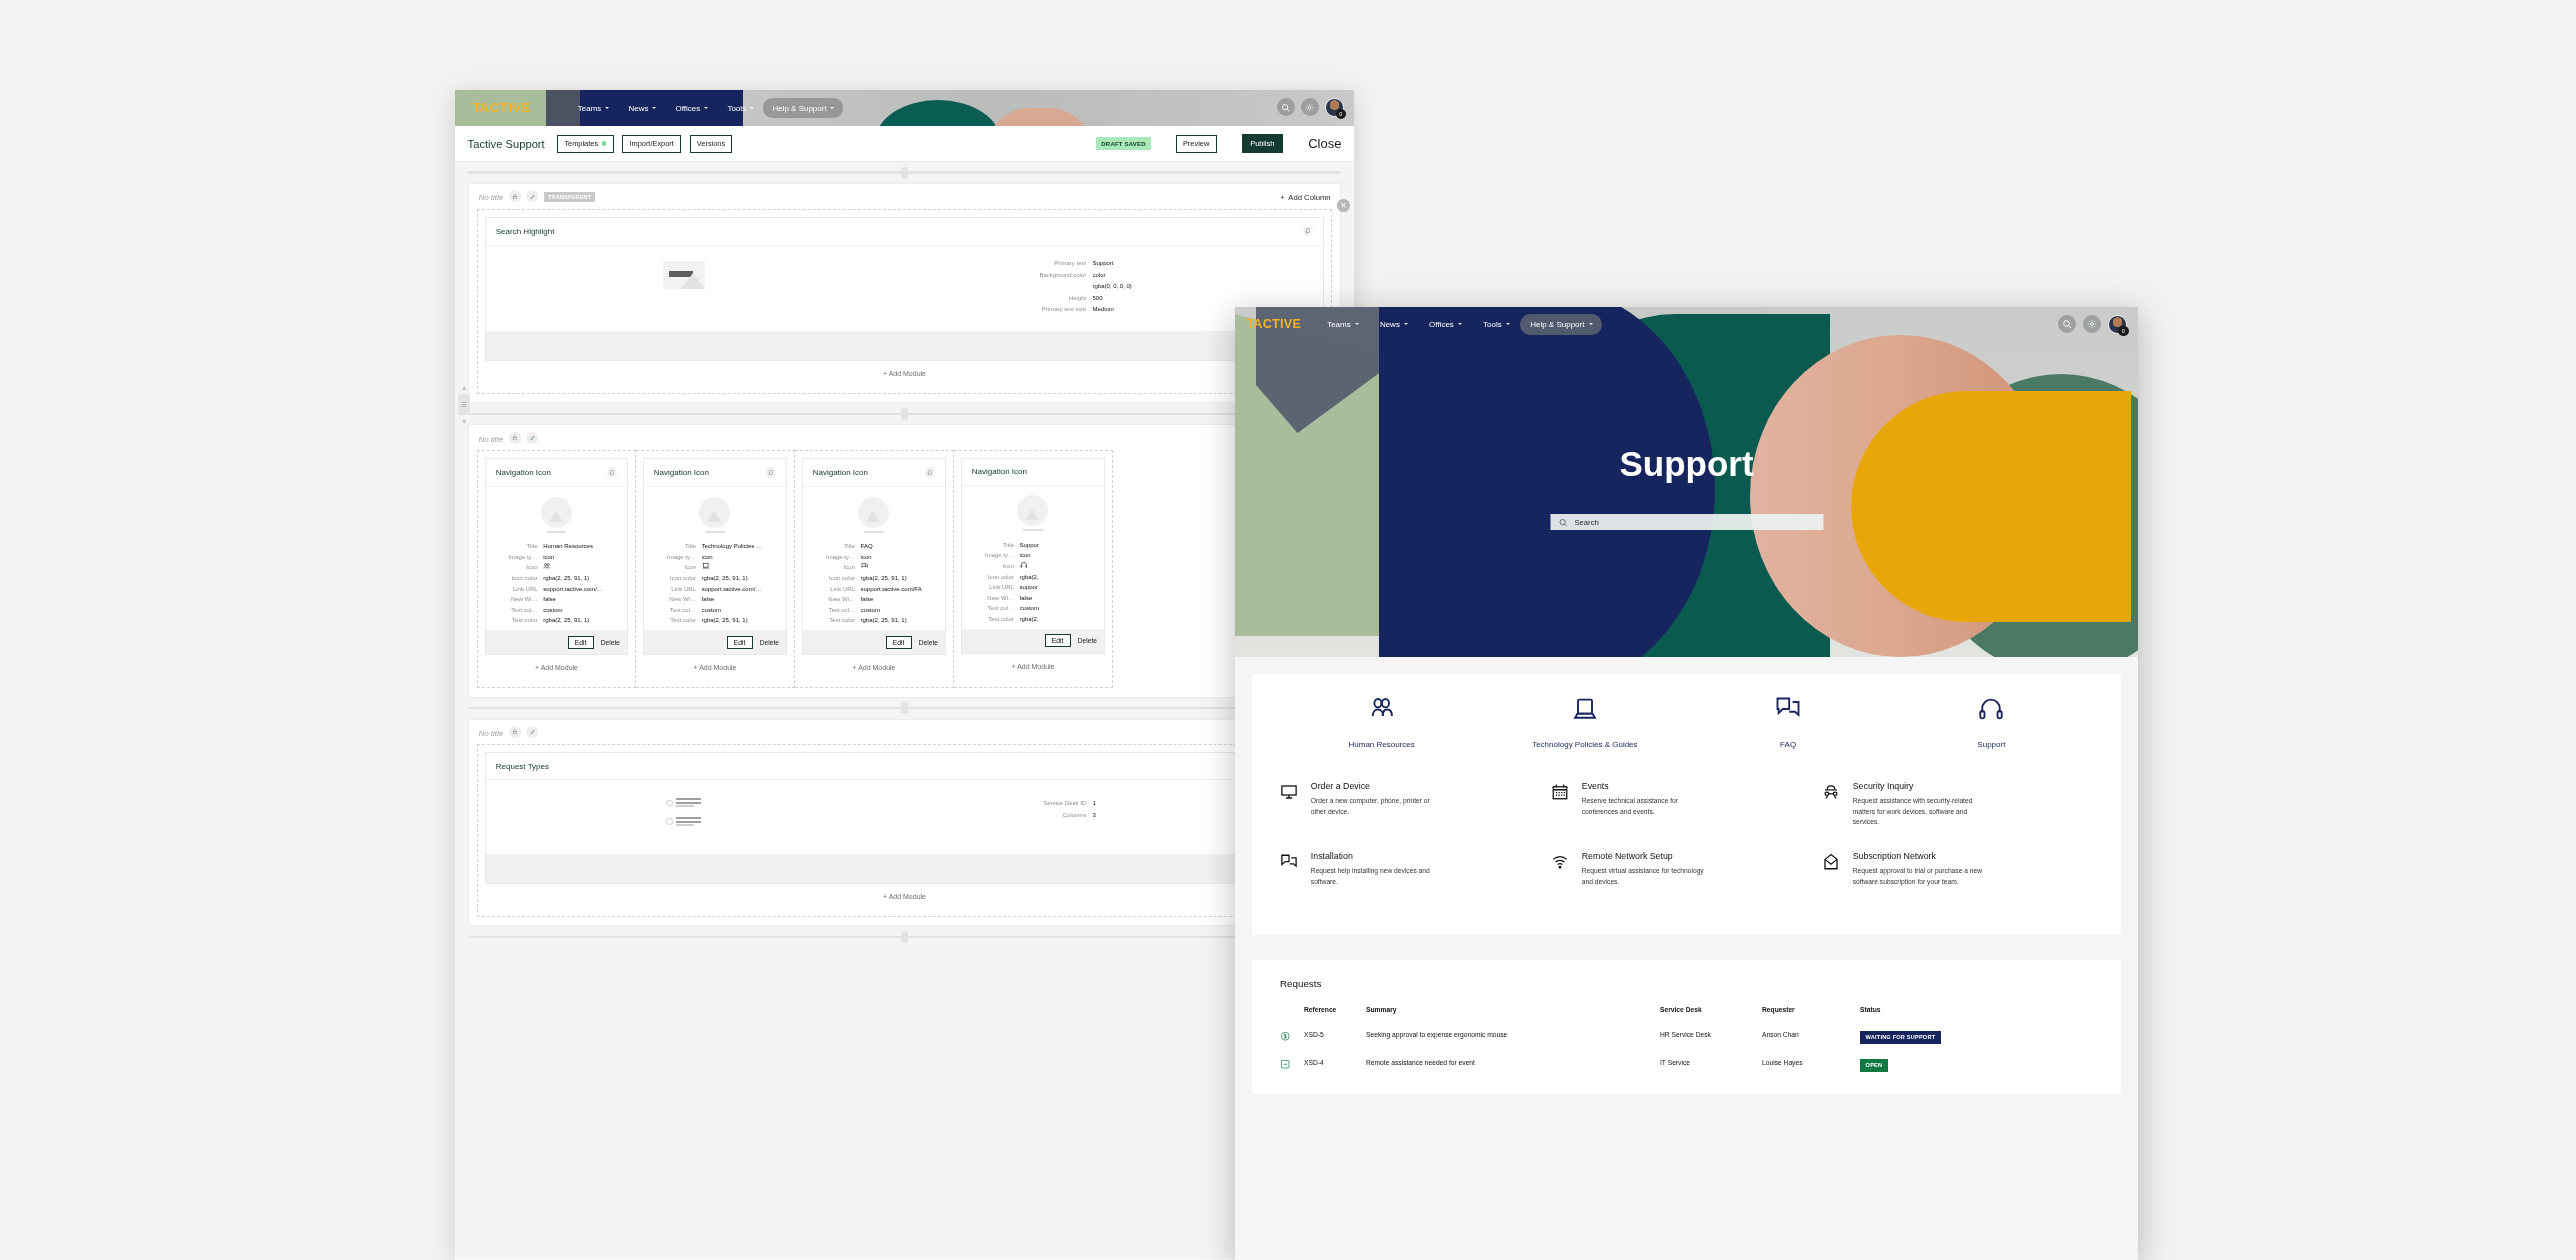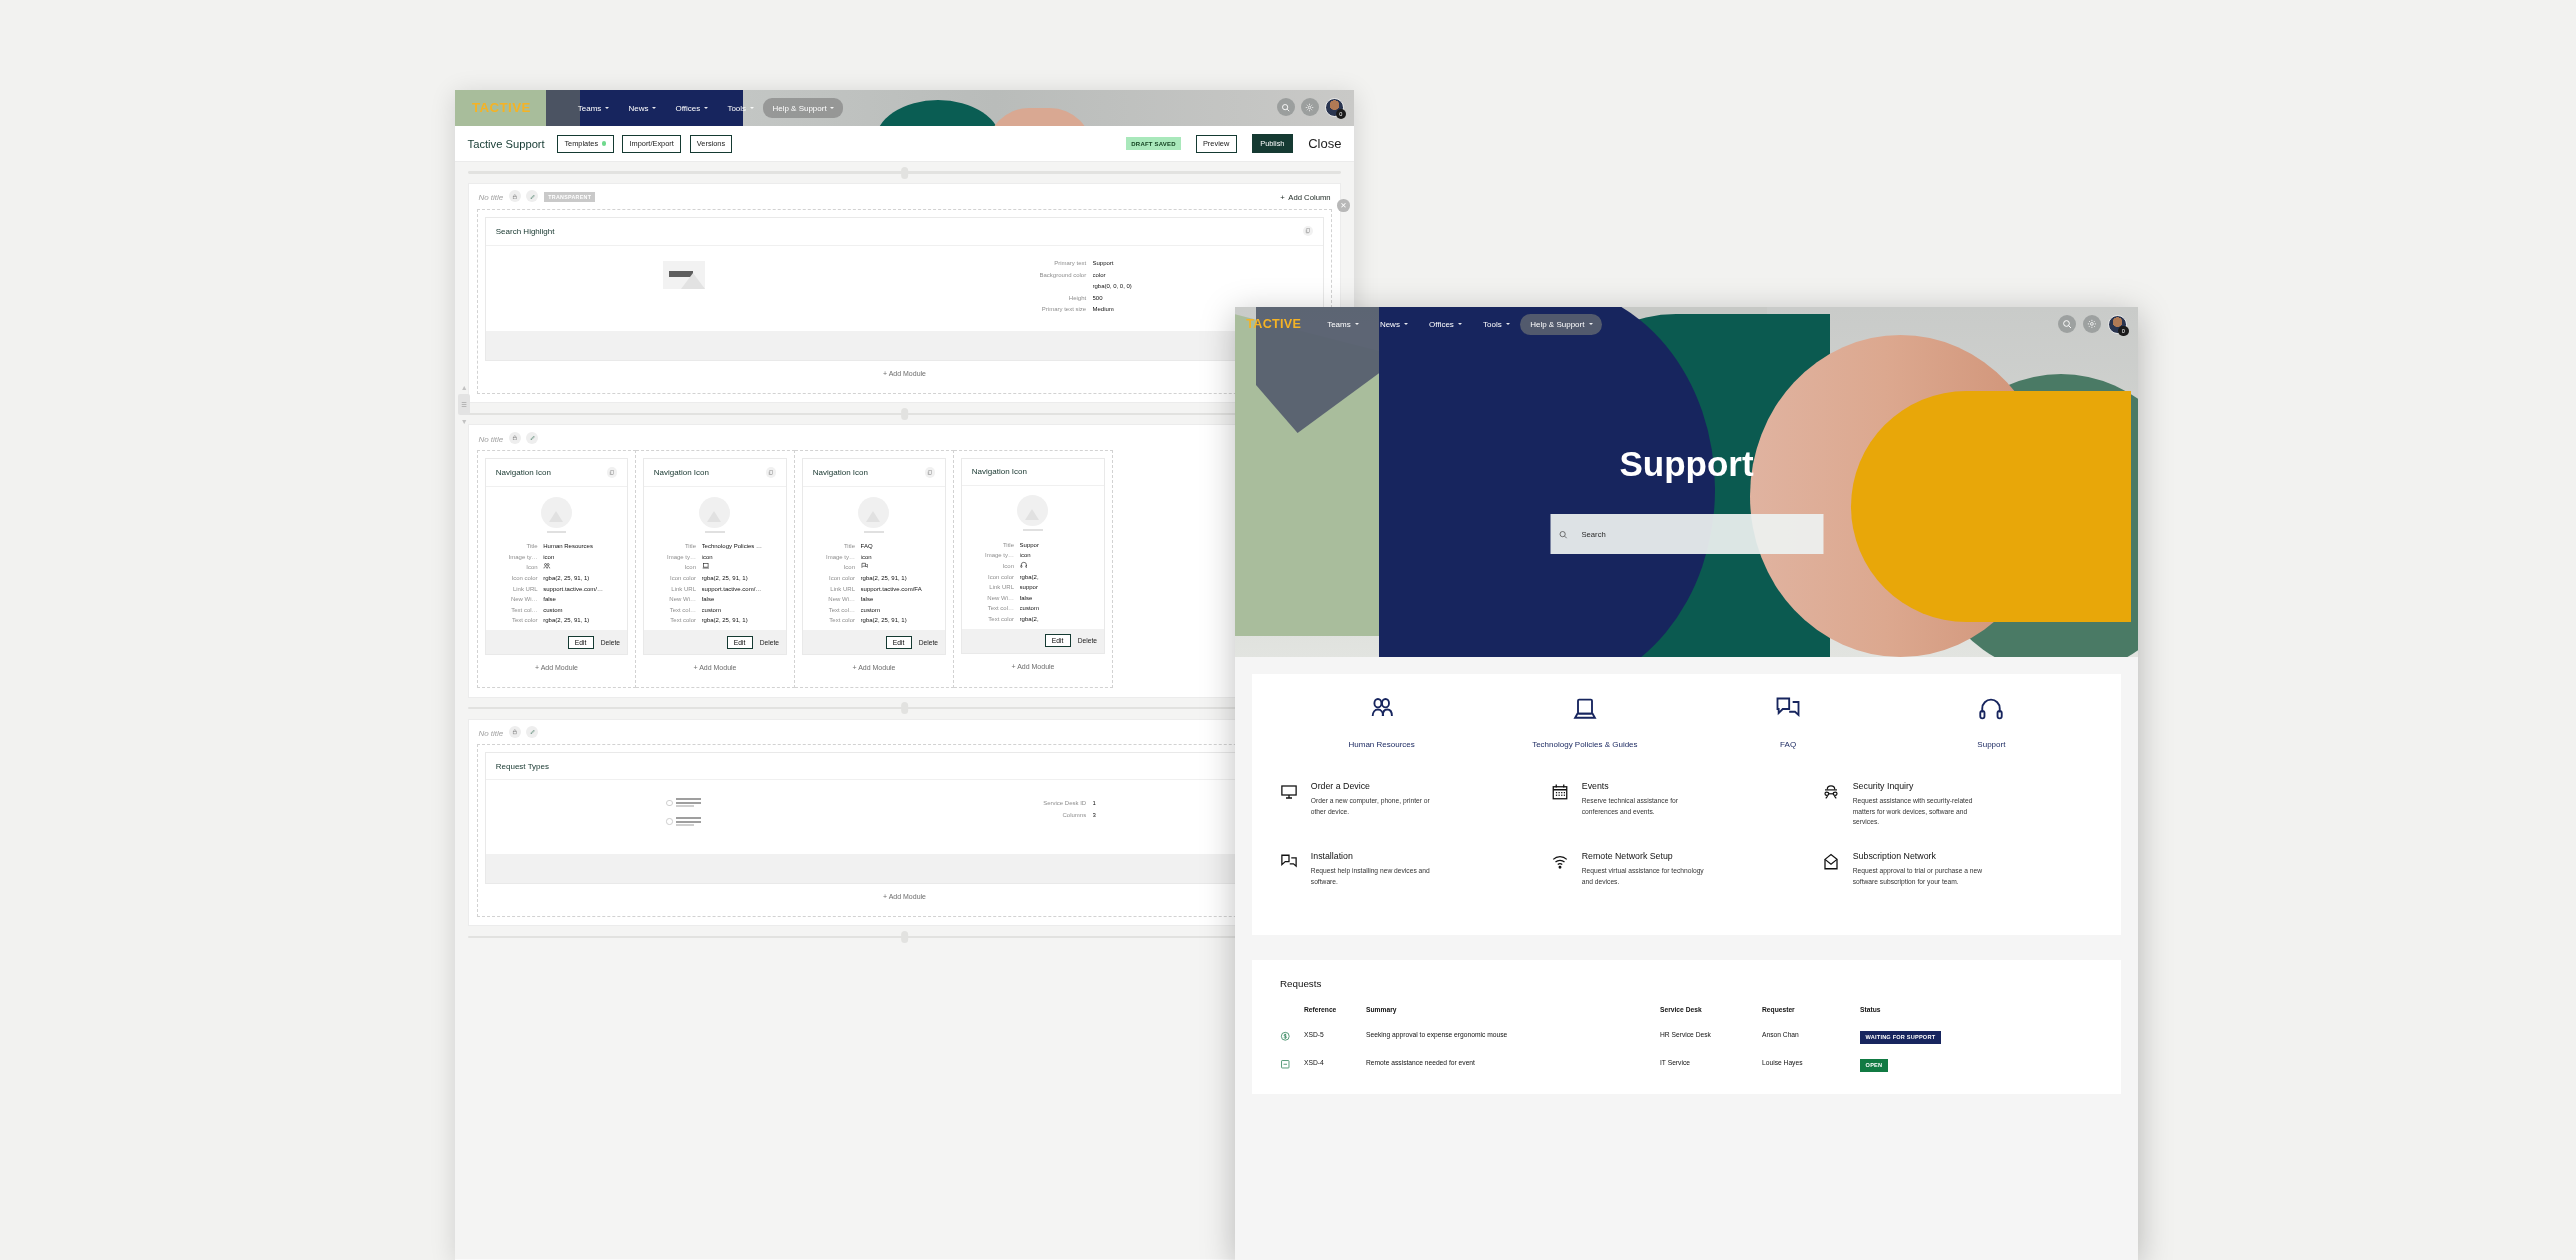--- a/index.html
+++ b/index.html
@@ -69,21 +69,21 @@
     height: 36px; background: #fff; border-bottom: 0.7px solid #ebebeb;
     display: flex; align-items: center; padding: 0 12.6px; gap: 8.4px;
   }
   .ed-title { color: #153a32; font-size: 11.2px; margin-right: 4px; }
   .tb-btn {
     border: 0.7px solid #153a32; background: #fff; color: #202020;
     font-size: 7.4px; padding: 3.5px 6.3px; display: flex; align-items: center; gap: 3.5px;
     font-family: inherit; cursor: pointer;
   }
   .dot-green { width: 4.9px; height: 4.9px; border-radius: 50%; background: #6fd98d; }
-  .ed-tb-right { margin-left: auto; display: flex; align-items: center; gap: 15px; }
+  .ed-tb-right { margin-left: auto; display: flex; align-items: center; gap: 25px; }
   .draft-badge { background: #a9e8bb; color: #12401f; font-size: 6px; font-weight: bold; padding: 3.5px 4.9px; letter-spacing: 0.2px; }
   .btn-solid { background: #153a32; color: #fff; border: 0.7px solid #153a32; font-size: 7.4px; padding: 4.2px 7.7px; cursor: pointer; font-family: inherit;}
   .btn-plain { color: #1d1d1d; font-size: 13px; background: none; border: none; cursor: pointer; font-family: inherit; }
 
   
   .ed-canvas { position: relative; height: calc(100% - 73px); background: #f4f4f3; padding: 0 12.6px; overflow: hidden; }
   .row-grip {
     position: relative; height: 21px; display: flex; align-items: center;
   }
   .row-grip .bar { flex: 1; height: 2.1px; background: #e2e2e0; border-radius: 1.4px; }
@@ -167,22 +167,22 @@
   .sh-yellow { left: 616px; top: 84px; width: 280px; height: 231px; background: #e8a709; border-radius: 140px 0 0 140px; }
   .sh-yellow2 { left: 756px; top: 84px; width: 140px; height: 231px; background: #e8a709; }
 
   .pv-nav { position: absolute; left: 0; top: 0; right: 0; height: 34px; display: flex; align-items: center; padding: 0 11.2px; z-index: 10;}
   .pv-logo { color: #f5b325; font-weight: bold; font-size: 12.6px; margin-right: 15.4px; letter-spacing: 0.3px; }
   .pv-nav .item { display: flex; align-items: center; gap: 4.2px; color: #fff; font-size: 8px; padding: 0 10.5px; white-space: nowrap;}
   .pv-nav .item.pill { background: rgba(120,122,120,.62); border-radius: 11.2px; height: 21px; padding: 0 9.8px; }
   .pv-right { margin-left: auto; display: flex; align-items: center; gap: 7px; }
   .hero-title { position: absolute; left: 0; right: 0; top: 137px; text-align: center; color: #fff; font-size: 35px; font-weight: bold; z-index: 9; }
   .hero-search {
-    position: absolute; left: 50%; transform: translateX(-50%); top: 207px; width: 273px; height: 40px;
-    background: rgba(237,241,240,.93); display: flex; align-items: center; padding: 0 8.4px; gap: 14px; z-index: 9;
+    position: absolute; left: 50%; transform: translateX(-50%); top: 207px; width: 273px; height: 16px;
+    background: rgba(237,241,240,.93); display: flex; align-items: center; padding: 0 8.4px; gap: 7px; z-index: 9;
   }
   .hero-search span { font-size: 7.7px; color: #2a2a2a; }
 
   .pv-body { background: #f5f5f5; padding: 17px 0 0; height: calc(100% - 350px); }
   .pv-card { background: #fff; margin: 0 17px; padding: 21px 28px 24px; }
   .navicons { display: flex; }
   .navicon { flex: 1; display: flex; flex-direction: column; align-items: center; gap: 15.4px; cursor: pointer; }
   .navicon .lbl { color: #17255e; font-size: 8px; }
   .rt-grid { display: flex; flex-wrap: wrap; margin-top: 32px; }
   .rt-cell { width: 33.33%; display: flex; gap: 9.8px; padding: 0 12.6px 24px 0; }

